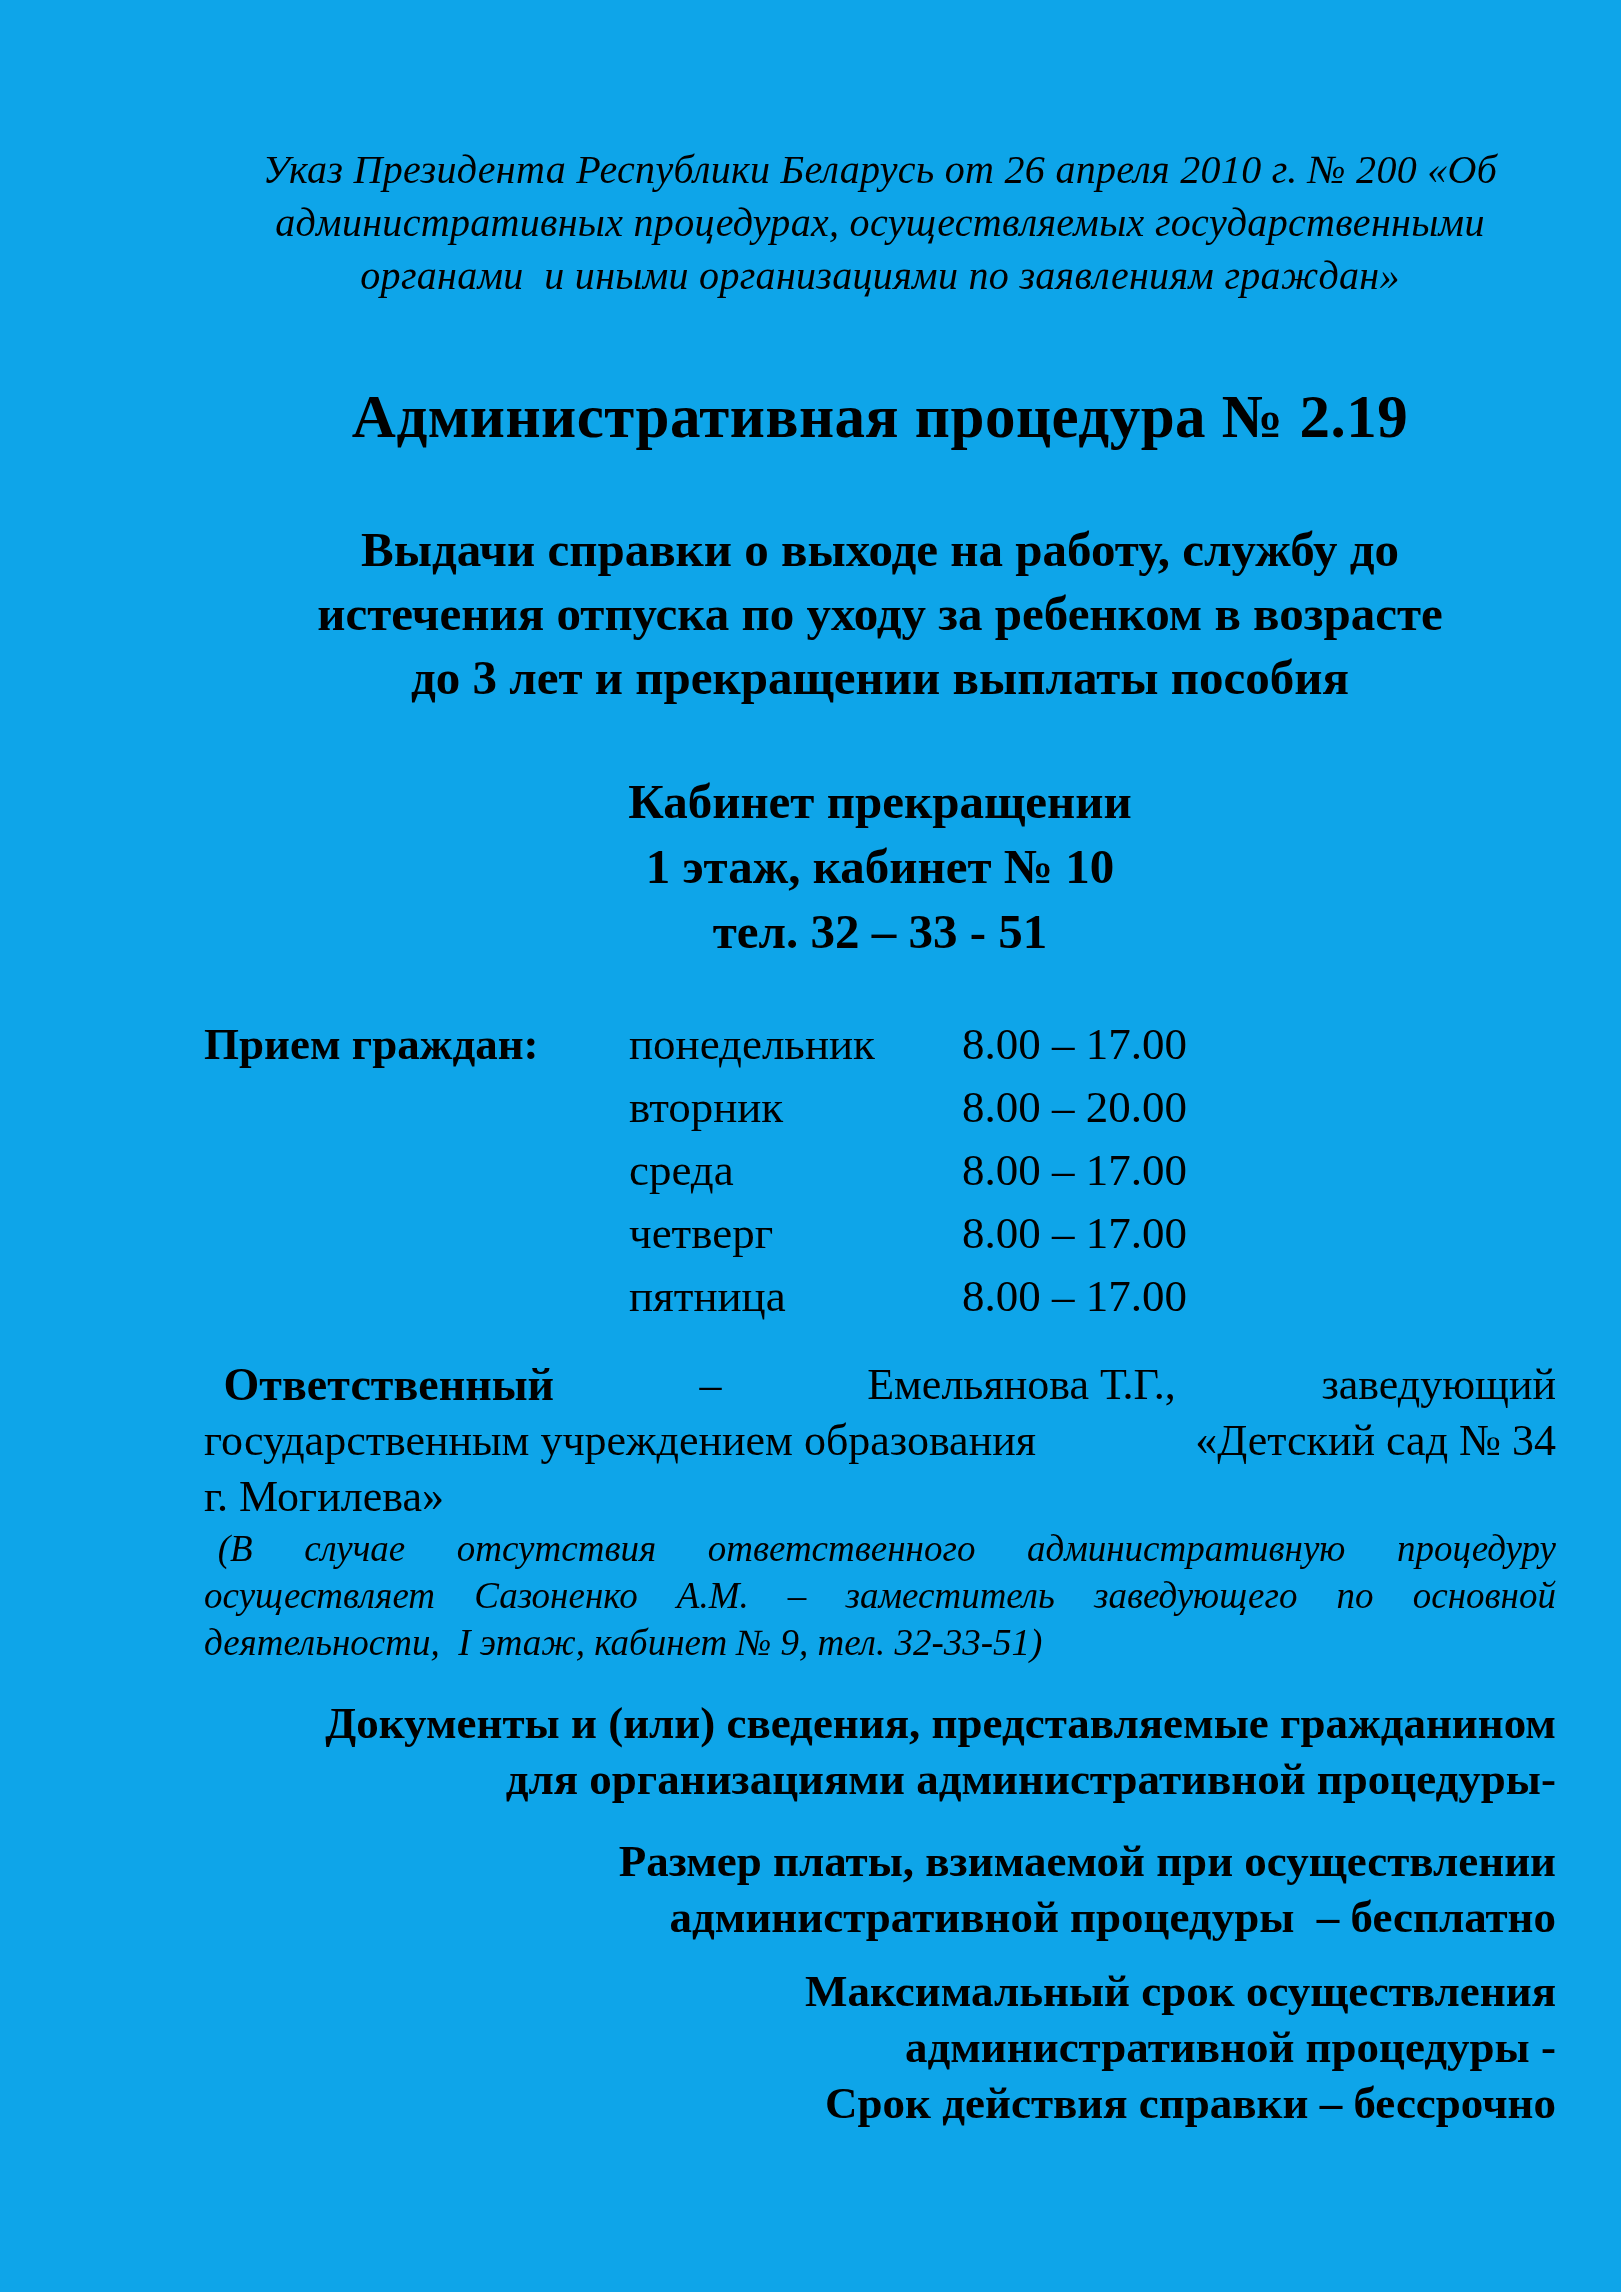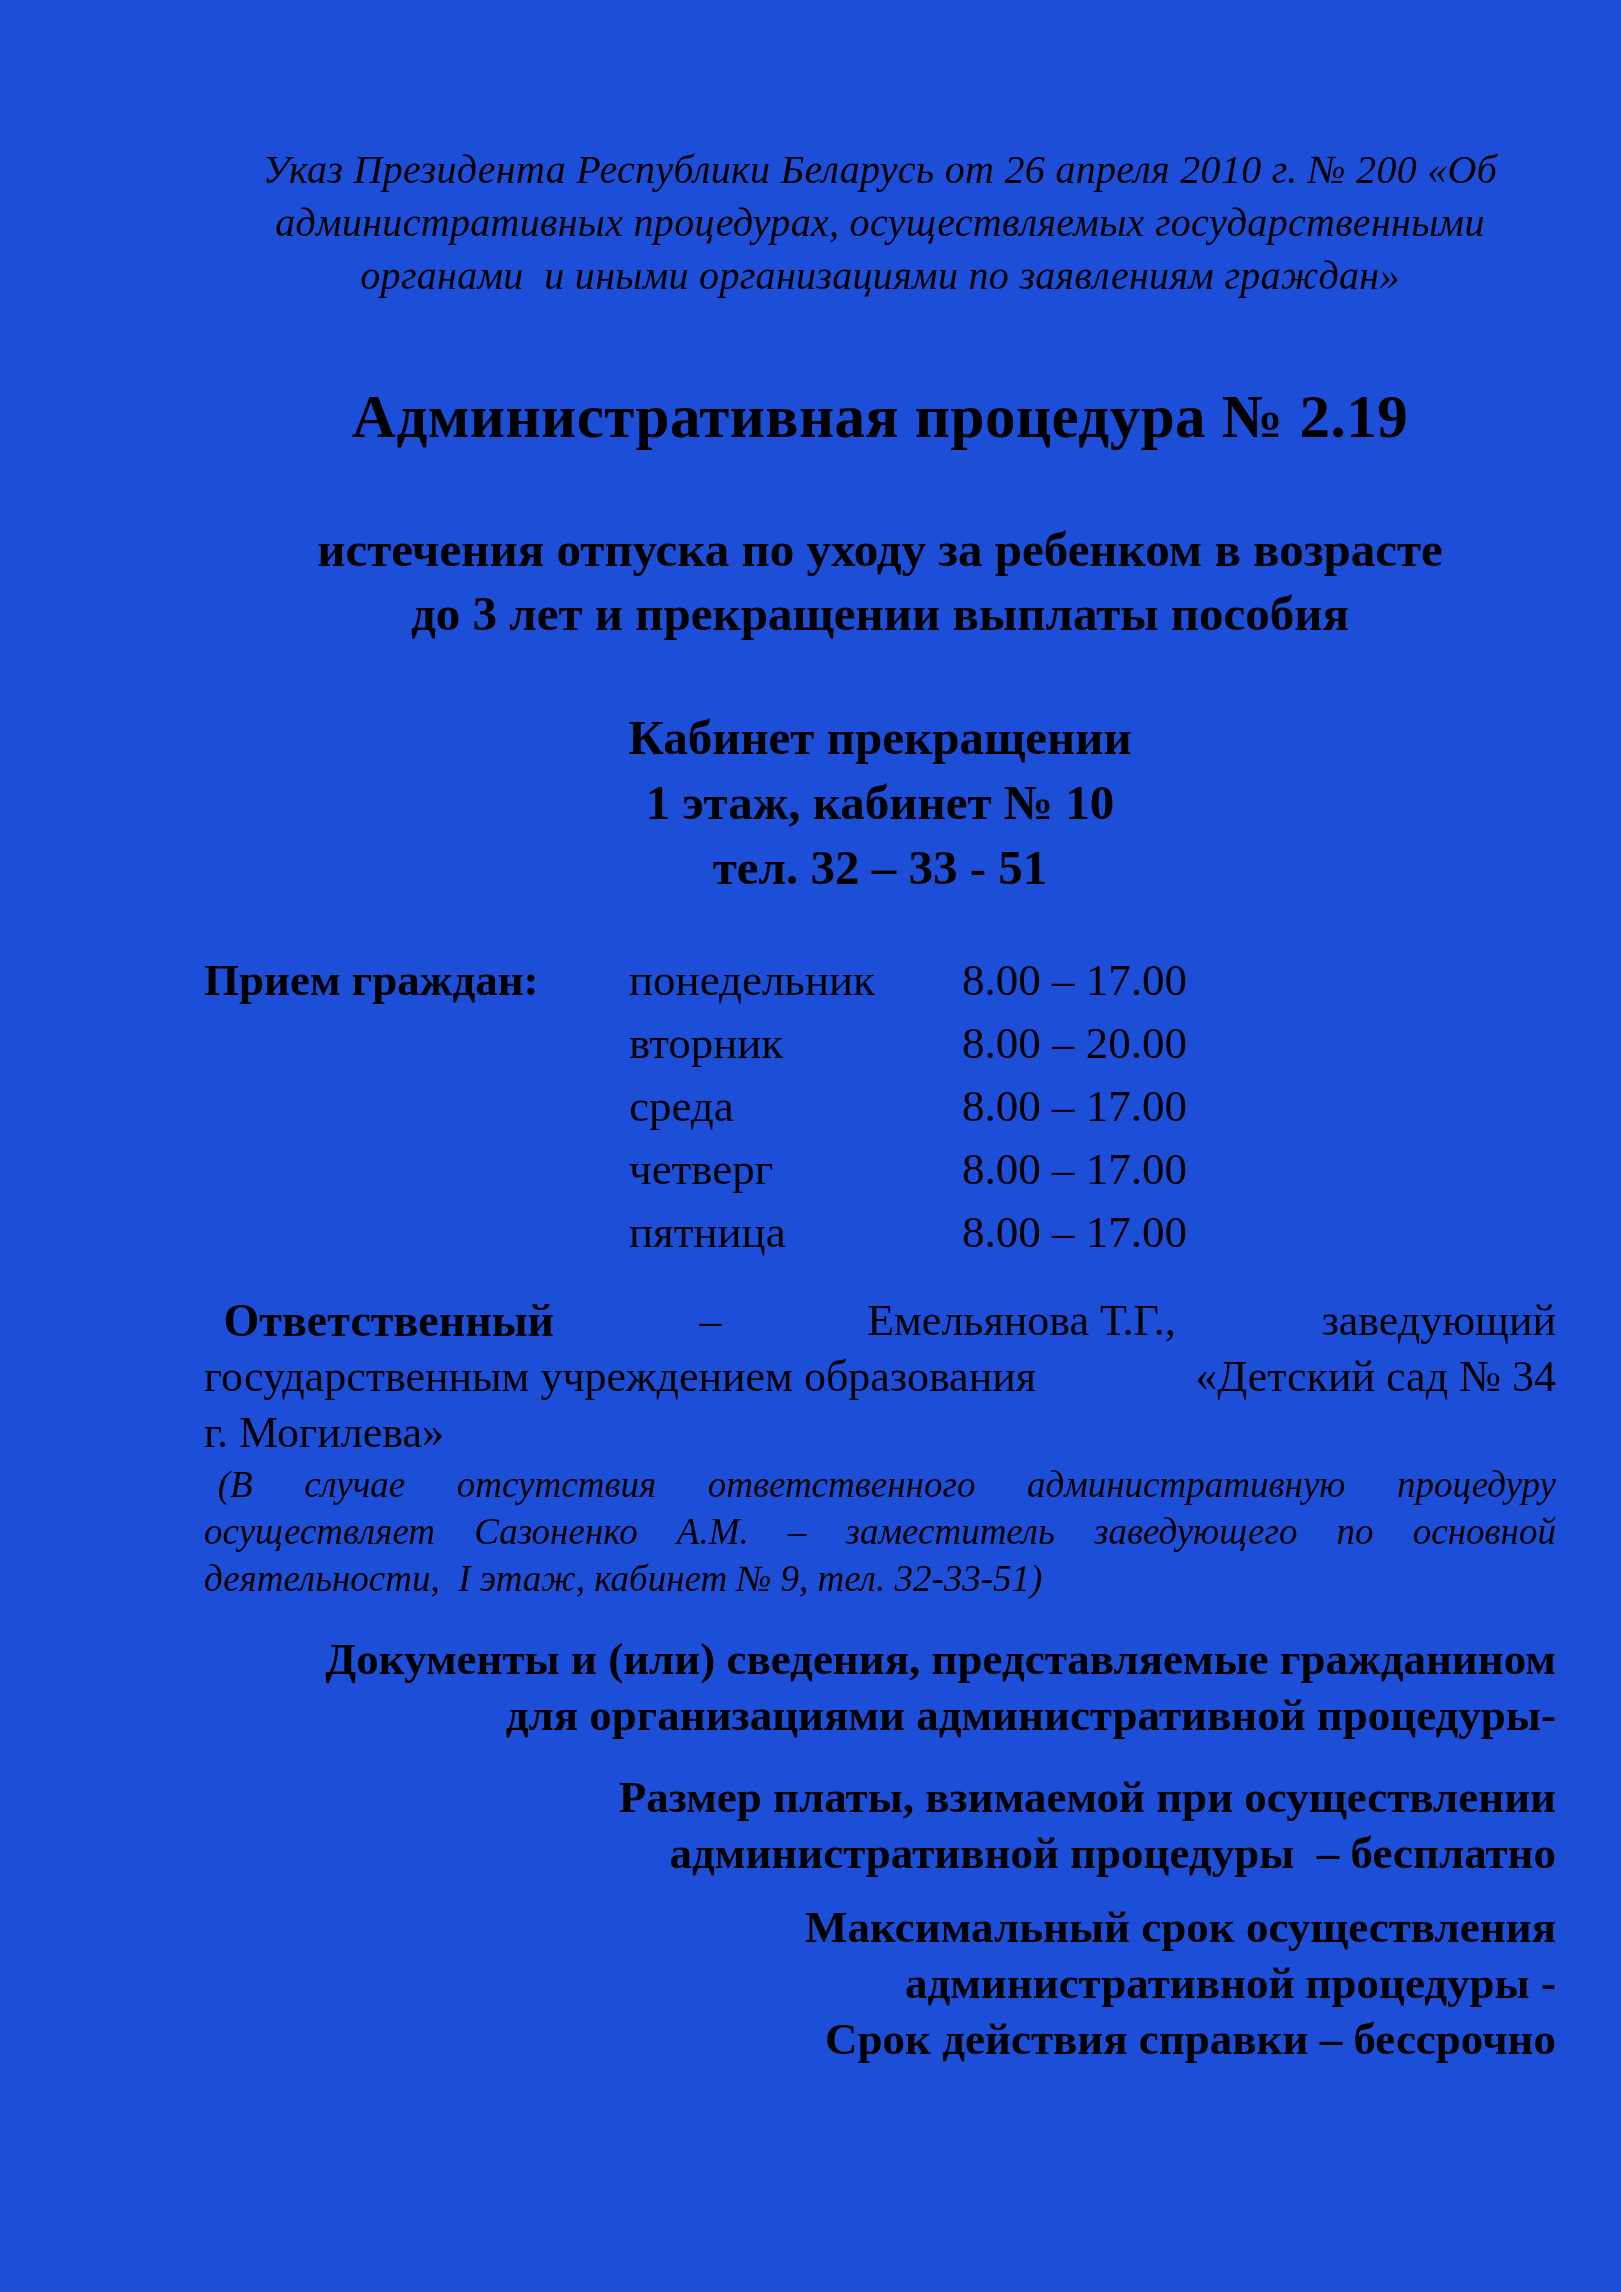--- a/index.html
+++ b/index.html
@@ -1,20 +1,20 @@
 <!DOCTYPE html>
 <html lang="ru"><head>
 <meta charset="utf-8">
 <style>
   html,body{margin:0;padding:0;background:#ffffff;}
   .page{
     position:relative;
     width:1621px;
     height:2293px;
-    background:#1d4ed8;
+    background:#0ea5e9;
     color:#000000;
     font-family:"Liberation Serif", "DejaVu Serif", serif;
     box-sizing:border-box;
     padding:143px 65px 0 204px;
     overflow:hidden;
   }
   
   .quote{
     font-style:italic;
     font-size:40px;
@@ -97,20 +97,21 @@
 
   <div class="quote">
     <div>Указ Президента Республики Беларусь от 26 апреля 2010 г. № 200 «Об</div>
     <div>административных процедурах, осуществляемых государственными</div>
     <div>органами&nbsp; и иными организациями по заявлениям граждан»</div>
   </div>
 
   <div class="title">Административная процедура № 2.19</div>
 
   <div class="subtitle">
+    <div>Выдачи справки о выходе на работу, службу до</div>
     <div>истечения отпуска по уходу за ребенком в возрасте</div>
     <div>до 3 лет и прекращении выплаты пособия</div>
   </div>
 
   <div class="office">
     <div>Кабинет прекращении</div>
     <div>1 этаж, кабинет № 10</div>
     <div>тел. 32 – 33 - 51</div>
   </div>
 

